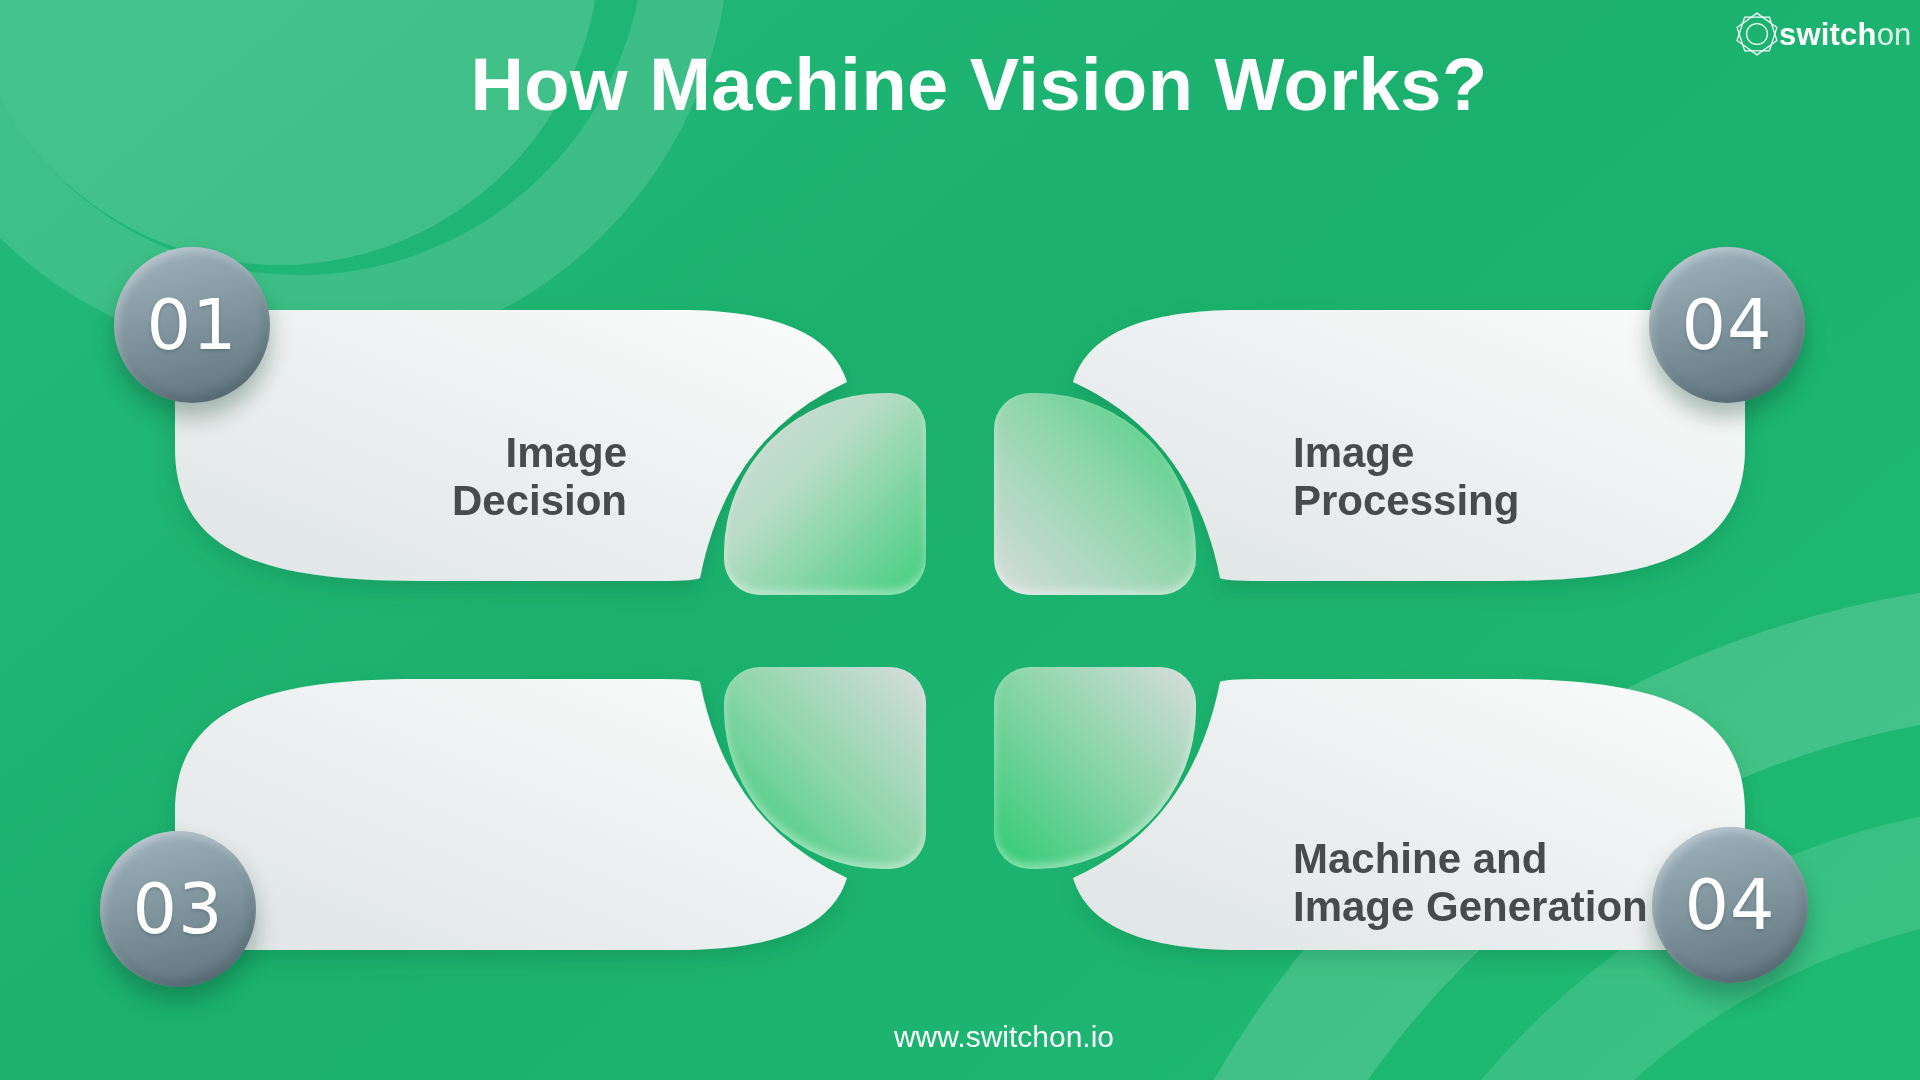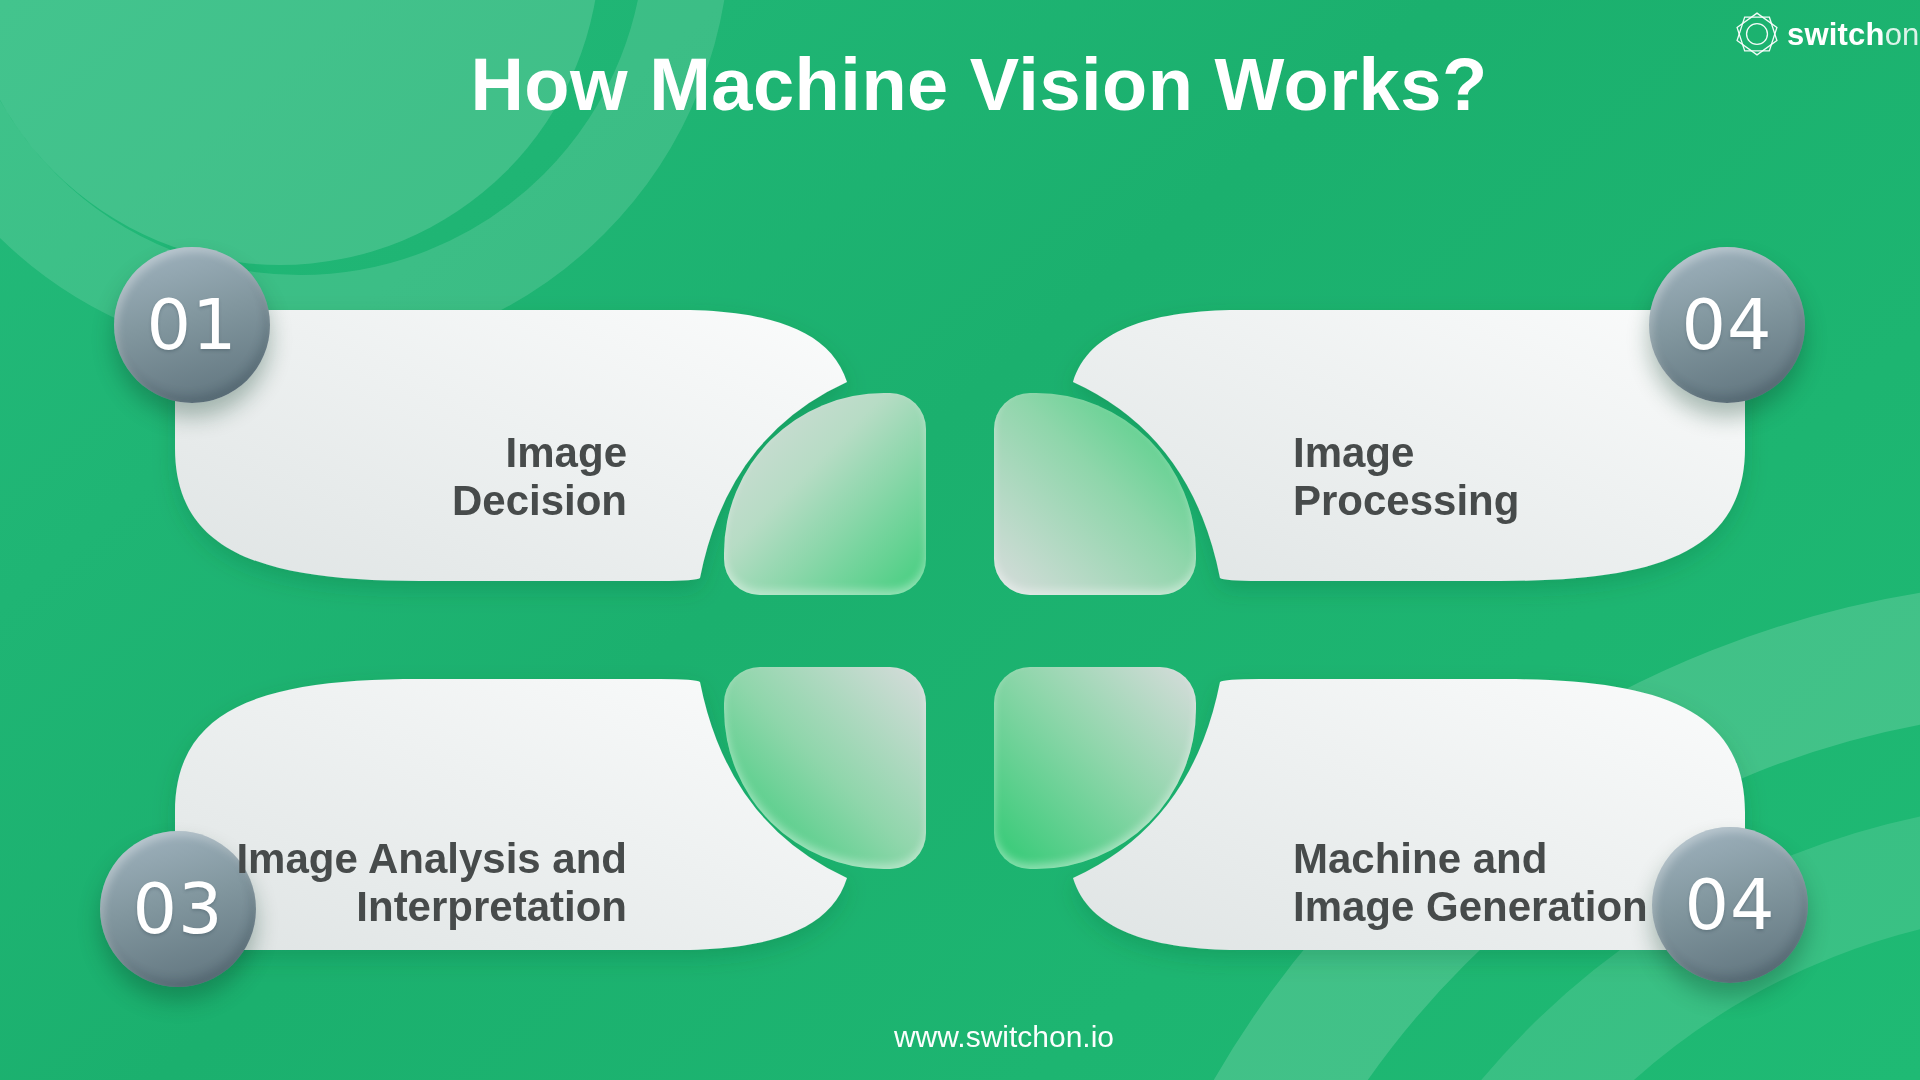--- a/index.html
+++ b/index.html
@@ -65,21 +65,21 @@
     text-align:center; color:#ffffff; font-size:74px; font-weight:800;
     letter-spacing:0.5px;
     padding-left:19px;
   }
   .footer-url {
     position:absolute; left:0; top:1020px; width:1920px; z-index:5;
     text-align:center; color:#fbfefd; font-size:30px; font-weight:400;padding-left:44px;
   }
   .logo {
     position:absolute; left:1735px; top:12px; z-index:5;
-    display:flex; align-items:center; gap:8px; color:#ffffff;
+    display:flex; align-items:center; color:#ffffff;
   }
   .logo-text { font-size:31px; line-height:1; letter-spacing:0.2px; }
   .logo-text .bold  { font-weight:700; }
   .logo-text .light { font-weight:400; opacity:0.85; }
 </style>
 </head>
 <body>
 
 <div class="canvas">
 
@@ -126,24 +126,20 @@
   </div>
 
   <div class="step-label label-1">
     <div>Image</div>
     <div>Decision</div>
   </div>
   <div class="step-label label-2">
     <div>Image</div>
     <div>Processing</div>
   </div>
-  <div class="step-label label-3">
-    <div>Image Analysis and</div>
-    <div>Interpretation</div>
-  </div>
   <div class="step-label label-4">
     <div>Machine and</div>
     <div>Image Generation</div>
   </div>
 
   <div class="page-title">How Machine Vision Works?</div>
 
   <div class="logo">
     <svg width="44" height="44" viewBox="0 0 40 40">
       <g fill="none" stroke="rgba(255,255,255,0.95)" stroke-width="1.2">

